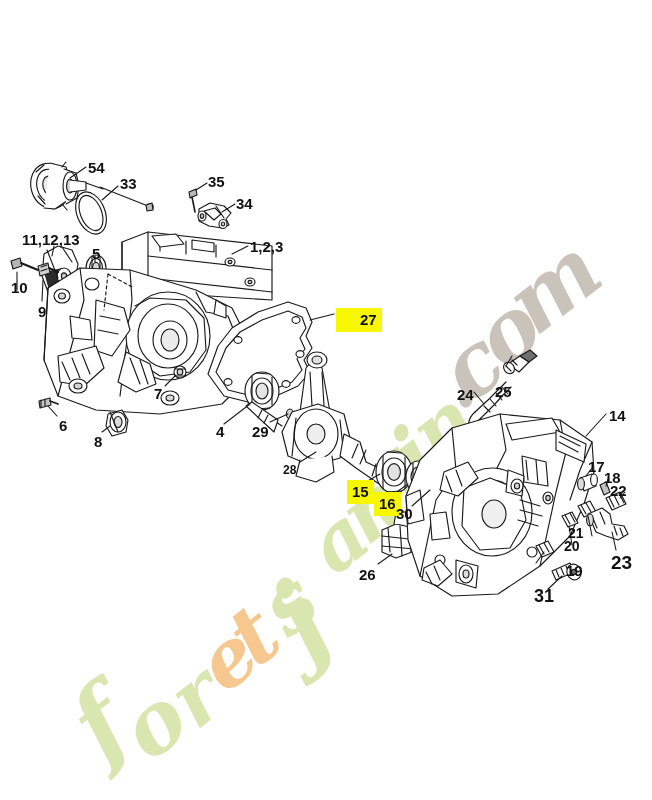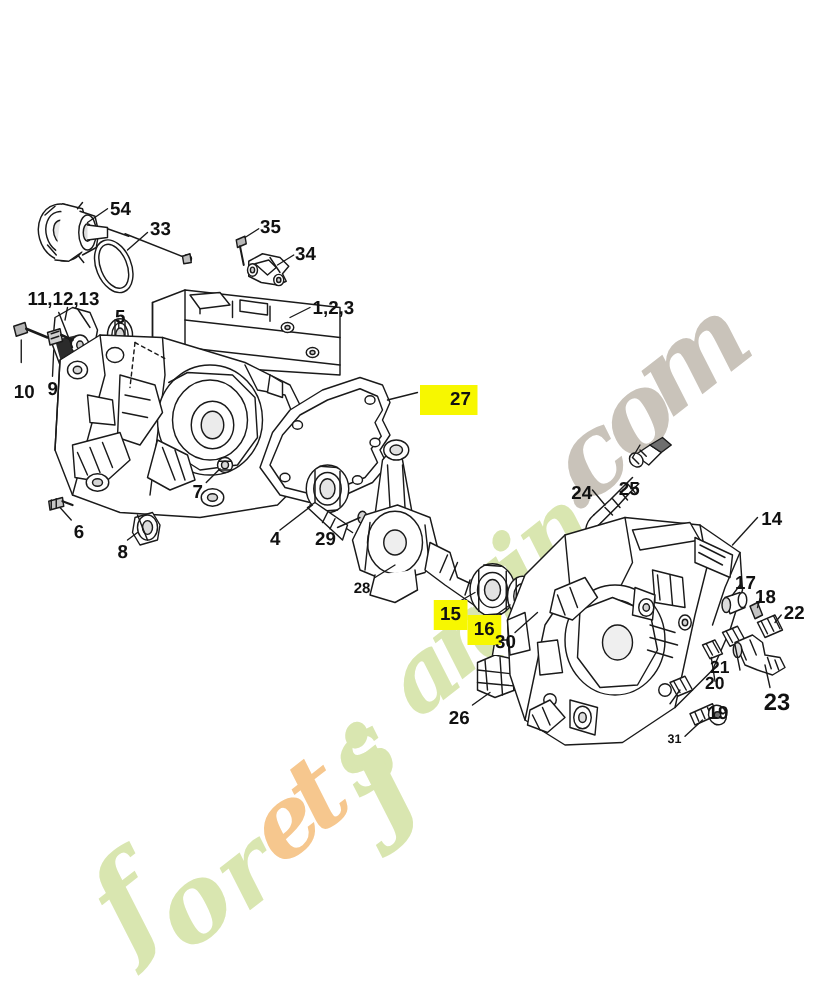--- a/index.html
+++ b/index.html
@@ -408,39 +408,39 @@
   </svg>
 
   <div id="labels">
       <div class="lbl" style="left: 88px; top: 160px; font-size: 15px;">54</div>
       <div class="lbl" style="left: 120px; top: 176px; font-size: 15px;">33</div>
       <div class="lbl" style="left: 208px; top: 174px; font-size: 15px;">35</div>
       <div class="lbl" style="left: 236px; top: 196px; font-size: 15px;">34</div>
       <div class="lbl" style="left: 250px; top: 239px; font-size: 15px;">1,2,3</div>
       <div class="lbl" style="left: 22px; top: 232px; font-size: 15px;">11,12,13</div>
       <div class="lbl" style="left: 92px; top: 246px; font-size: 15px;">5</div>
-      <div class="lbl" style="left: 11px; top: 306px; font-size: 15px;">10</div>
+      <div class="lbl" style="left: 11px; top: 280px; font-size: 15px;">10</div>
       <div class="lbl" style="left: 38px; top: 304px; font-size: 15px;">9</div>
       <div class="lbl" style="left: 59px; top: 418px; font-size: 15px;">6</div>
       <div class="lbl" style="left: 94px; top: 434px; font-size: 15px;">8</div>
       <div class="lbl" style="left: 154px; top: 386px; font-size: 15px;">7</div>
       <div class="lbl" style="left: 216px; top: 424px; font-size: 15px;">4</div>
       <div class="lbl" style="left: 252px; top: 424px; font-size: 15px;">29</div>
       <div class="lbl" style="left: 283px; top: 464px; font-size: 12px;">28</div>
       <div class="lbl hl" style="left: 336px; top: 308px; font-size: 15px; padding-left: 24px;">27</div>
       <div class="lbl hl" style="left: 347px; top: 480px; font-size: 15px;">15</div>
       <div class="lbl hl" style="left: 374px; top: 492px; font-size: 15px;">16</div>
       <div class="lbl" style="left: 396px; top: 506px; font-size: 15px;">30</div>
       <div class="lbl" style="left: 359px; top: 567px; font-size: 15px;">26</div>
       <div class="lbl" style="left: 495px; top: 350px; font-size: 15px; margin-top: 34px;">25</div>
       <div class="lbl" style="left: 457px; top: 387px; font-size: 15px;">24</div>
       <div class="lbl" style="left: 609px; top: 408px; font-size: 15px;">14</div>
       <div class="lbl" style="left: 588px; top: 459px; font-size: 15px; text-align: right;">17</div>
       <div class="lbl" style="left: 604px; top: 470px; font-size: 15px;">18</div>
-      <div class="lbl" style="left: 627px; top: 483px; font-size: 15px;">22</div>
+      <div class="lbl" style="left: 610px; top: 483px; font-size: 15px;">22</div>
       <div class="lbl" style="left: 568px; top: 526px; font-size: 14px;">21</div>
       <div class="lbl" style="left: 564px; top: 539px; font-size: 14px;">20</div>
       <div class="lbl" style="left: 611px; top: 553px; font-size: 19px;">23</div>
       <div class="lbl" style="left: 522px; top: 563px; font-size: 15px; margin-left: 44px;">19</div>
-      <div class="lbl" style="left: 534px; top: 587px; font-size: 10px;">31</div>
+      <div class="lbl" style="left: 534px; top: 587px; font-size: 18px;">31</div>
     </div>
 
 </div>
 
 </body></html>

